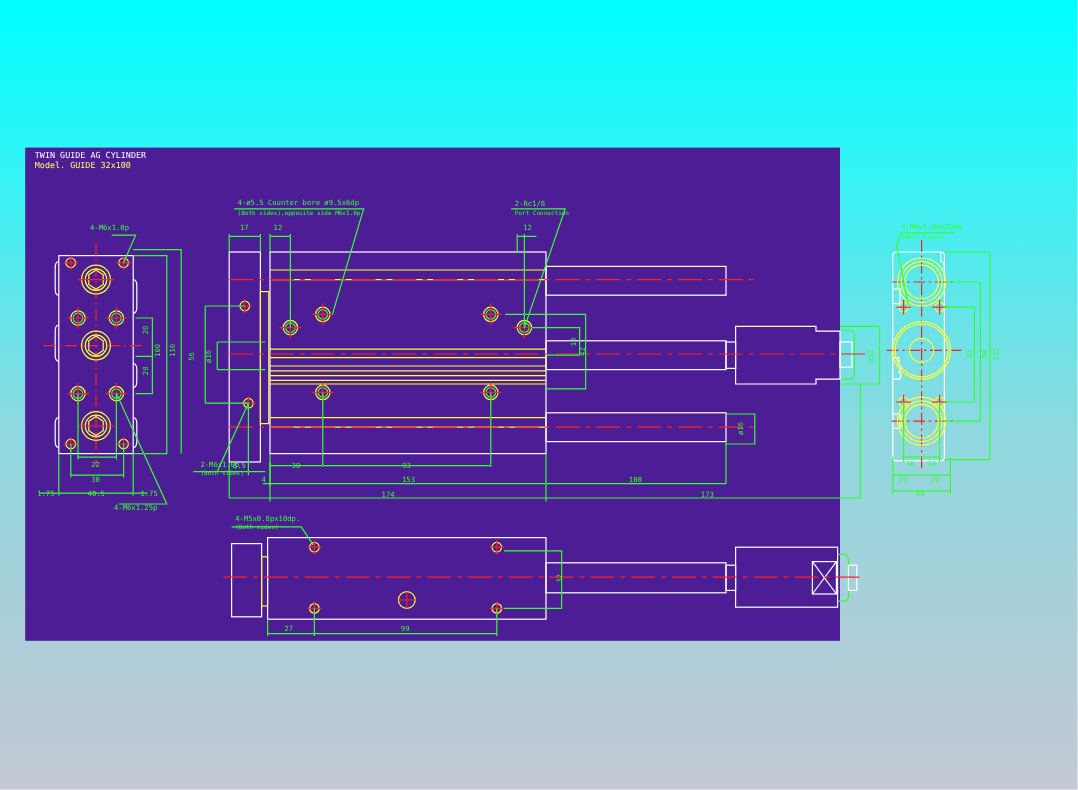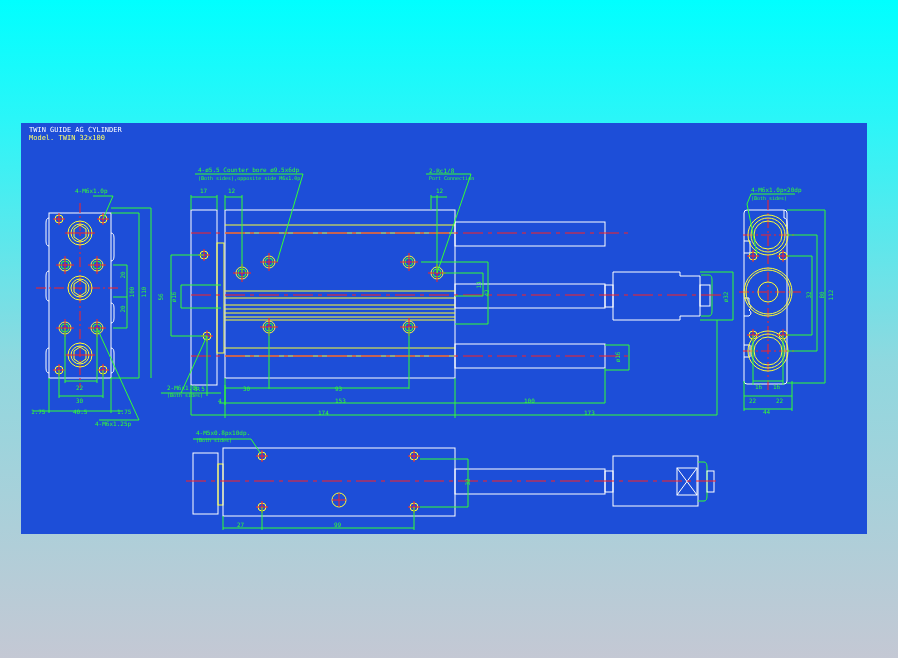--- a/index.html
+++ b/index.html
@@ -1,19 +1,19 @@
 <!DOCTYPE html>
 <html><head>
 <meta charset="utf-8">
 <style>
   html,body{margin:0;padding:0;}
   body{width:898px;height:658px;position:relative;overflow:hidden;
     background:linear-gradient(180deg,#00ffff 0%,#2af6f8 18%,#8fd8df 55%,#c4c8d4 100%);
     font-family:"DejaVu Sans Mono",monospace;}
-  #canvas{position:absolute;left:21px;top:123px;width:846px;height:411px;background:#1d4ed8;}
+  #canvas{position:absolute;left:21px;top:123px;width:679px;height:411px;background:#4c1d95;}
   #canvas svg{position:absolute;left:0;top:0;}
   .tt{position:absolute;font-family:"DejaVu Sans Mono",monospace;font-size:7px;line-height:8px;white-space:nowrap;}
 </style>
 </head>
 <body>
 
 <div id="canvas">
 <svg width="855" height="411" viewBox="0 0 855 411">
   <defs>
     <g id="hole">
@@ -196,21 +196,21 @@
         </g>
     <g stroke="#33ff33" fill="none">
       <path d="M172 316 h58 l10 15"></path>
       <path d="M399 336 h48 v48 h-48"></path>
       <path d="M202 393 v14 M241 384 v23 M393 384 v23 M202 405 h191"></path>
     </g>
   </g>
 </svg>
 
 <div class="tt" style="left:8px;top:3px;color:#ffffff;">TWIN GUIDE AG CYLINDER</div>
-<div class="tt" style="left:8px;top:11px;color:#ffff66;">Model. TWIN 32x100</div>
+<div class="tt" style="left:8px;top:11px;color:#ffff66;">Model. GUIDE 32x100</div>
 
 <div class="tt" style="left:54px;top:64px;color:#33ff33;font-size:6px;">4-M6x1.0p</div>
 <div class="tt" style="left:98px;top:148px;color:#33ff33;font-size:6px;transform:rotate(-90deg);">20</div>
 <div class="tt" style="left:98px;top:182px;color:#33ff33;font-size:6px;transform:rotate(-90deg);">20</div>
 <div class="tt" style="left:106px;top:165px;color:#33ff33;font-size:6px;transform:rotate(-90deg);">100</div>
 <div class="tt" style="left:118px;top:165px;color:#33ff33;font-size:6px;transform:rotate(-90deg);">110</div>
 <div class="tt" style="left:55px;top:261px;color:#33ff33;font-size:6px;">22</div>
 <div class="tt" style="left:55px;top:274px;color:#33ff33;font-size:6px;">30</div>
 <div class="tt" style="left:52px;top:285px;color:#33ff33;font-size:6px;">40.5</div>
 <div class="tt" style="left:10px;top:285px;color:#33ff33;font-size:6px;">1.75</div>

